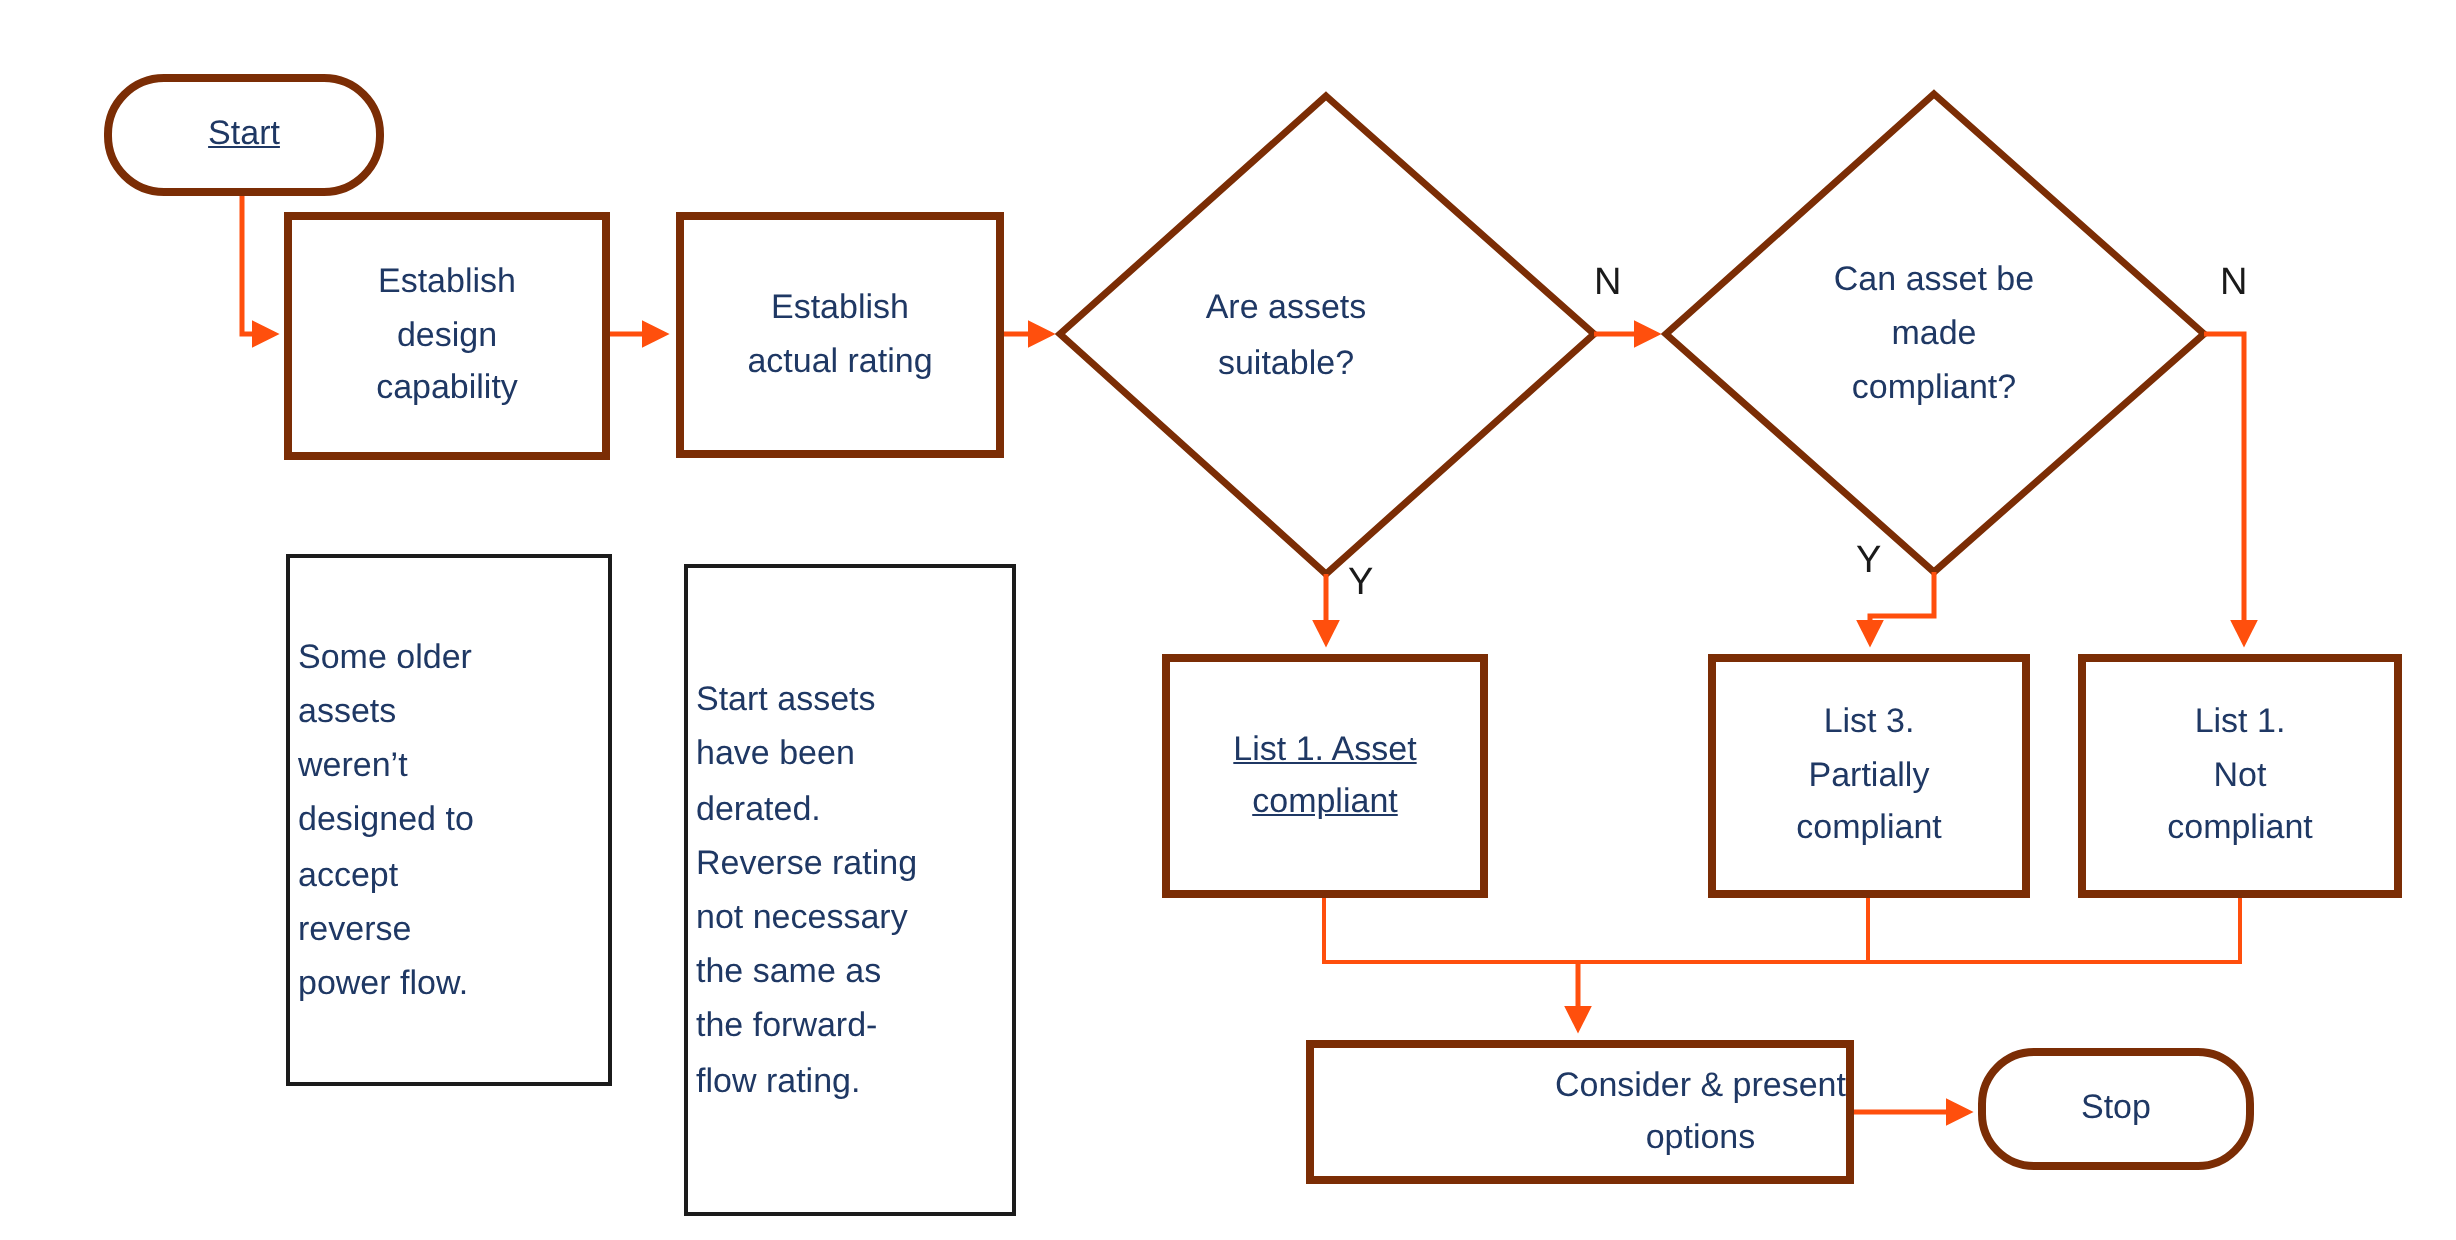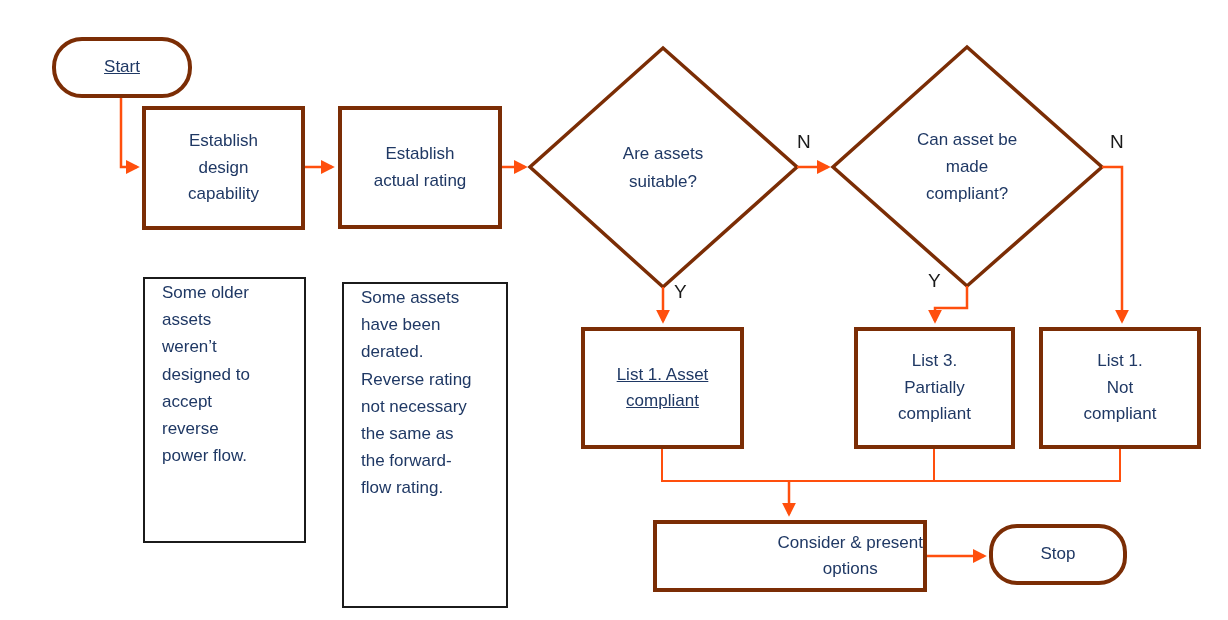--- a/index.html
+++ b/index.html
@@ -26,22 +26,22 @@
     font-size:17px;line-height:1.55;white-space:pre-line;
   }
   .terminator{border-radius:30px;}
   .dtext{
     position:absolute;z-index:2;background:transparent;border:none;
     display:flex;align-items:center;justify-content:center;text-align:center;
     font-size:17px;line-height:1.6;white-space:pre-line;
   }
   .note{
     position:absolute;z-index:2;background:#fff;border:2px solid var(--note-border);
-    display:flex;justify-content:flex-start;text-align:left;
-    font-size:17px;line-height:1.6;white-space:pre-line;padding-left:17px;
+    display:flex;align-items:center;justify-content:flex-start;text-align:left;
+    font-size:17px;line-height:1.6;white-space:pre-line;padding-left:4px;
   }
   .edge-label{
     position:absolute;z-index:3;font-size:19px;color:var(--edge-label-text);
     line-height:1;
   }
 </style>
 </head>
 <body>
 
 <div class="canvas">
@@ -83,21 +83,21 @@
   <div class="node" style="left:142px;top:106px;width:163px;height:124px;">
     <span>Establish
 design
 capability</span>
   </div>
   <div class="node" style="left:338px;top:106px;width:164px;height:123px;">
     <span>Establish
 actual rating</span>
   </div>
 
-  <div class="dtext" style="left:553px;top:110px;width:220px;height:115px;">
+  <div class="dtext" style="left:533px;top:110px;width:220px;height:115px;">
     <span>Are assets
 suitable?</span>
   </div>
   <div class="dtext" style="left:857px;top:103px;width:220px;height:127px;">
     <span>Can asset be
 made
 compliant?</span>
   </div>
 
   <div class="node" style="left:581px;top:327px;width:163px;height:122px;text-decoration:underline;">
@@ -123,21 +123,21 @@
   <div class="note" style="left:143px;top:277px;width:163px;height:266px;">
     <span>Some older
 assets
 weren’t
 designed to
 accept
 reverse
 power flow.</span>
   </div>
   <div class="note" style="left:342px;top:282px;width:166px;height:326px;">
-    <span>Some assets
+    <span>Start assets
 have been
 derated.
 Reverse rating
 not necessary
 the same as
 the forward-
 flow rating.</span>
   </div>
 
   <div class="edge-label" style="left:797px;top:132px;">N</div>

